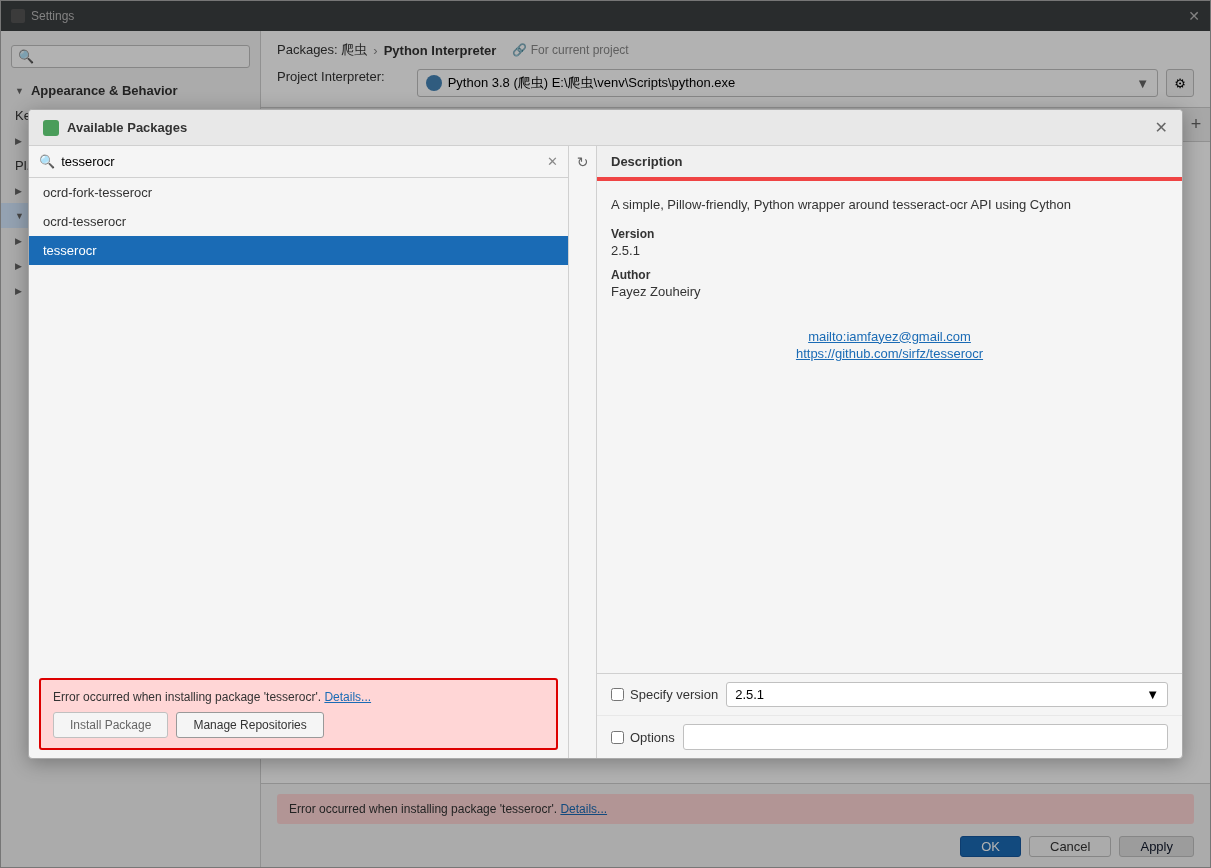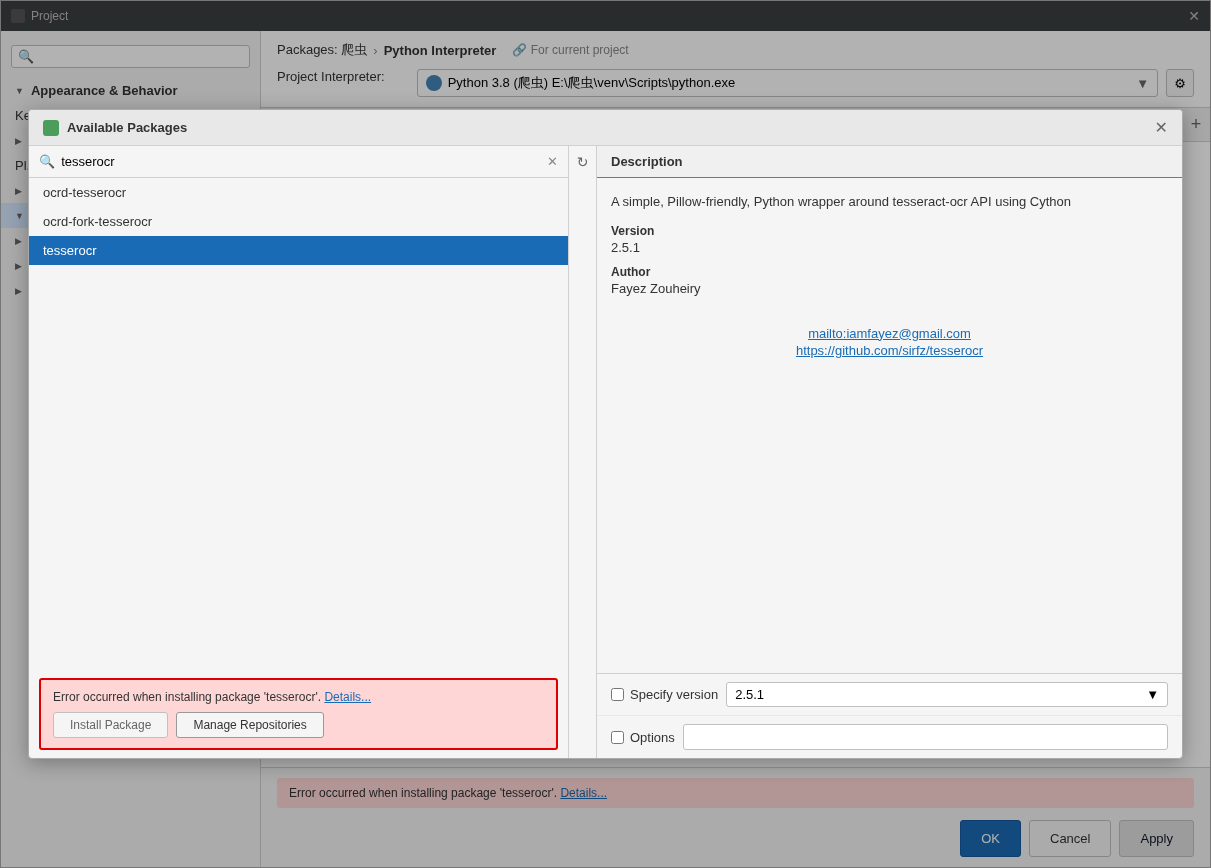--- a/index.html
+++ b/index.html
@@ -252,21 +252,21 @@
     }
 
     .bottom-buttons-row {
       display: flex;
       justify-content: flex-end;
       gap: 8px;
       margin-top: 6px;
     }
 
     .btn {
-      padding: 10px 20px;
+      padding: 2px 20px;
       border-radius: 3px;
       cursor: pointer;
       font-size: 13px;
       border: 1px solid transparent;
     }
 
     .btn-primary {
       background: #1a6bb5;
       color: #fff;
       border-color: #1558a0;
@@ -412,21 +412,21 @@
       flex: 1;
       display: flex;
       flex-direction: column;
       padding: 0;
     }
 
     .description-header {
       padding: 8px 14px;
       font-weight: bold;
       color: #333;
-      border-bottom: 1px solid #ef4444;
+      border-bottom: 4px solid #ef4444;
       background: #f0f0f0;
     }
 
     .description-body {
       padding: 14px;
       flex: 1;
       overflow-y: auto;
     }
 
     .description-text {
@@ -558,21 +558,21 @@
     }
   </style>
 </head>
 <body>
 
 <div class="settings-window">
 
   <div class="title-bar">
     <div class="title-bar-left">
       <div class="title-bar-icon"></div>
-      <span>Project</span>
+      <span>Settings</span>
     </div>
     <span class="title-bar-close">✕</span>
   </div>
 
   <div class="settings-body">
 
     <div class="sidebar">
       <div class="sidebar-search">
         <span>🔍</span>
         <input class="modal-search-input" type="text" placeholder="" style="">
@@ -665,24 +665,24 @@
 
         <div class="modal-left">
           <div class="modal-search-bar">
             <span class="modal-search-icon">🔍</span>
             <input class="modal-search-input" type="text" value="tesserocr" style="">
             <span class="modal-search-clear">✕</span>
           </div>
 
           <div class="modal-package-list">
             <div class="modal-pkg-item">
-              <span>ocrd-tesserocr</span>
+              <span>ocrd-fork-tesserocr</span>
             </div>
             <div class="modal-pkg-item">
-              <span>ocrd-fork-tesserocr</span>
+              <span>ocrd-tesserocr</span>
             </div>
             <div class="modal-pkg-item selected">
               <span>tesserocr</span>
             </div>
           </div>
 
           <div class="modal-error-area">
             <div class="modal-error-text">
               <span>Error occurred when installing package 'tesserocr'.</span>
               <span class="error-bar-link">Details...</span>

